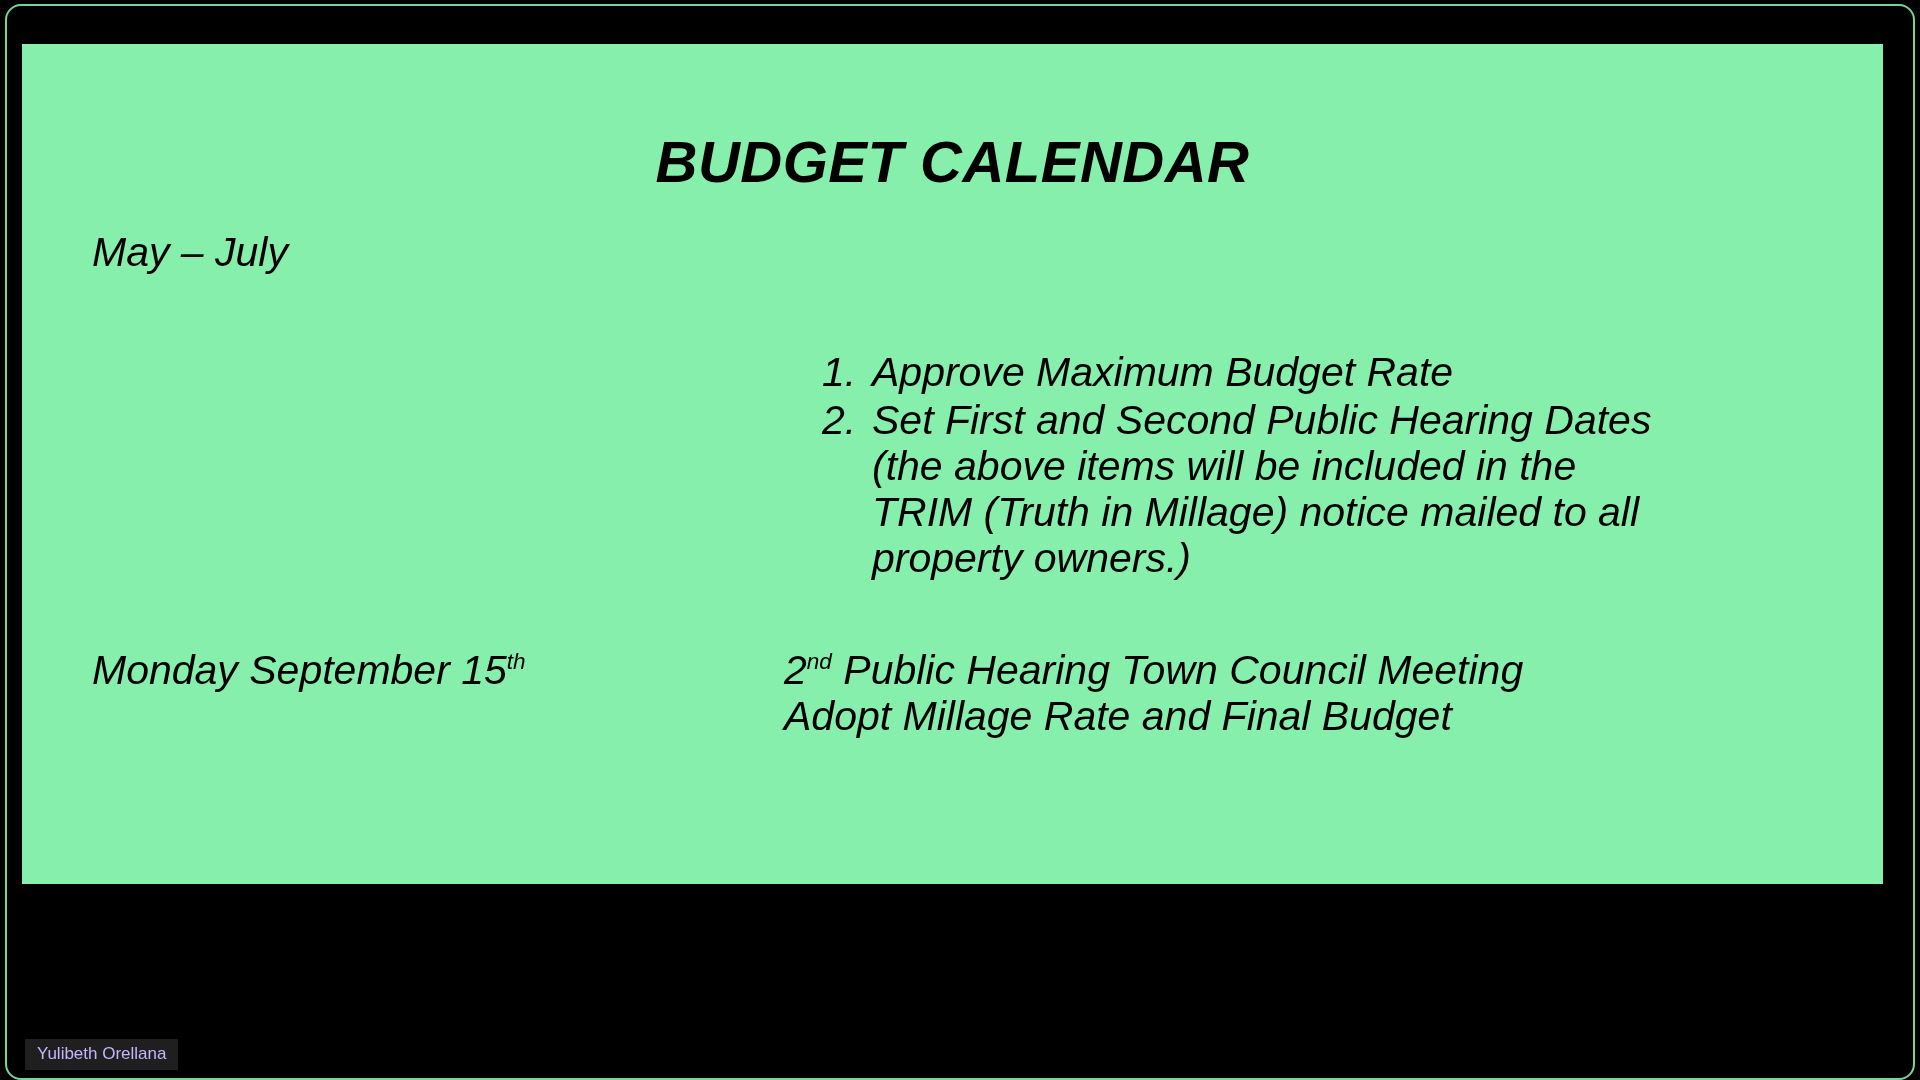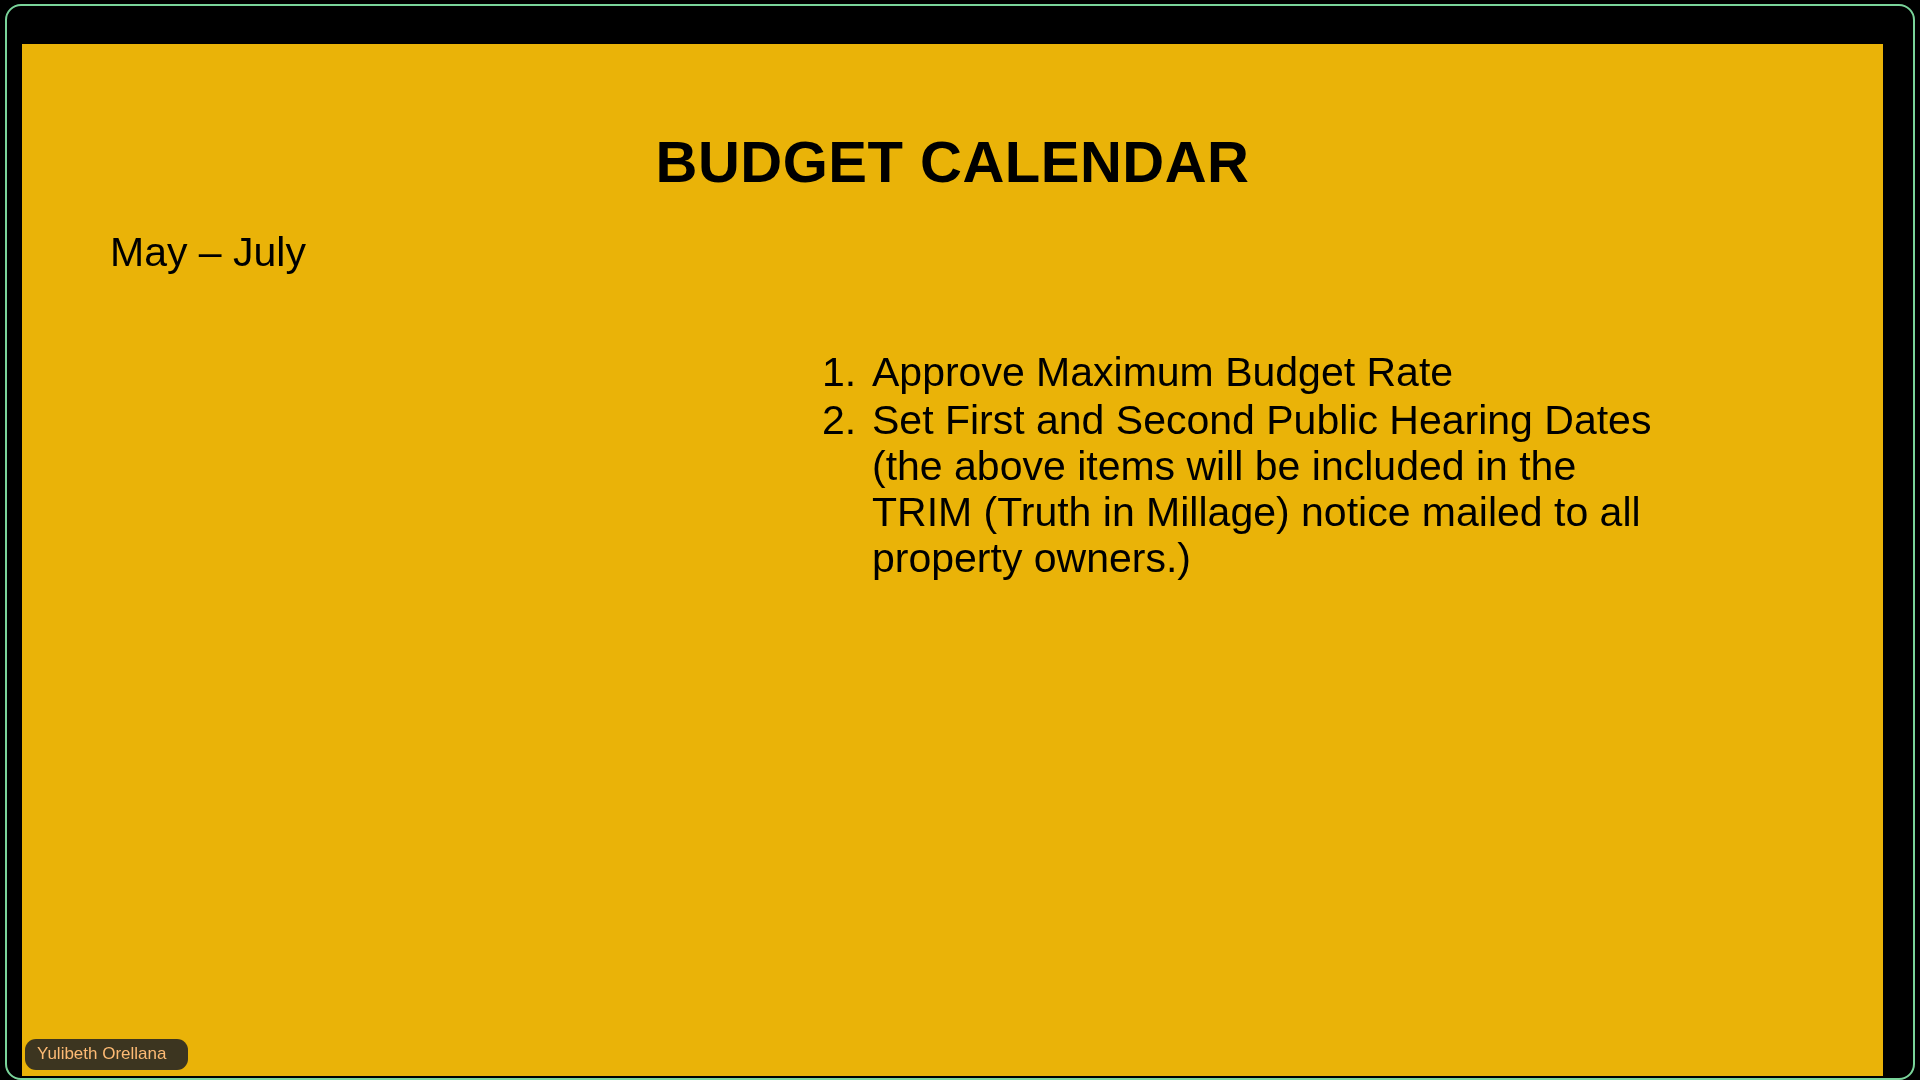--- a/index.html
+++ b/index.html
@@ -38,23 +38,24 @@
     background: #000000;
     overflow: hidden;
   }
 
   
   .slide {
     position: absolute;
     left: 15px;
     top: 38px;
     width: 1861px;
-    height: 1032px;
-    background: #eab308;
+    height: 840px;
+    background: #86efac;
     overflow: hidden;
+    font-style: italic;
   }
 
   .slide-title {
     position: absolute;
     left: 0;
     top: 84px;
     width: 1861px;
     text-align: center;
     font-size: 58px;
     font-weight: bold;
@@ -130,63 +131,72 @@
     padding-left: 0;
     white-space: normal;
     width: 810px;
   }
 
   
   .name-badge {
     position: absolute;
     left: 18px;
     bottom: 8px;
-    padding: 5px 22px 6px 12px;
+    padding: 5px 12px 6px 12px;
     background: rgba(35, 35, 35, 0.88);
-    color: #fdba74;
+    color: #c4b5fd;
     font-size: 17px;
-    border-radius: 11px;
+    border-radius: 1px;
     font-family: "Liberation Sans", sans-serif;
     white-space: nowrap;
     z-index: 5;
   }
 </style>
 </head>
 <body>
 
 <div class="stage">
   <div class="speaker-frame">
 
     <div class="slide">
 
       <div class="slide-title">BUDGET CALENDAR</div>
 
       <div class="rows">
 
-        <div class="row" style="height:118px;margin-left:18px;">
+        <div class="row" style="height:118px;">
           <div class="row-date">
             <span>May – July</span>
           </div>
         </div>
 
         <div class="row" style="height:300px;">
           <div class="row-body">
             <ul class="numlist">
               <li>
                 <span class="num">1.</span><span>Approve Maximum Budget Rate</span>
               </li>
               <li>
                 <span class="num">2.</span><span>Set First and Second Public Hearing Dates</span>
                 <span class="sub-para">(the above items will be included in the TRIM (Truth in Millage) notice mailed to all property owners.)</span>
               </li>
             </ul>
           </div>
         </div>
 
 
+        <div class="row" style="height:120px;">
+          <div class="row-date">
+            <span>Monday September 15</span><sup>th</sup>
+          </div>
+          <div class="row-body">
+            <span class="body-line"><span>2</span><sup>nd</sup><span> Public Hearing Town Council Meeting</span></span>
+            <span class="body-line">Adopt Millage Rate and Final Budget</span>
+          </div>
+        </div>
 
       </div>
     </div>
 
     <div class="name-badge">Yulibeth Orellana</div>
 
   </div>
 </div>
 
 </body></html>

